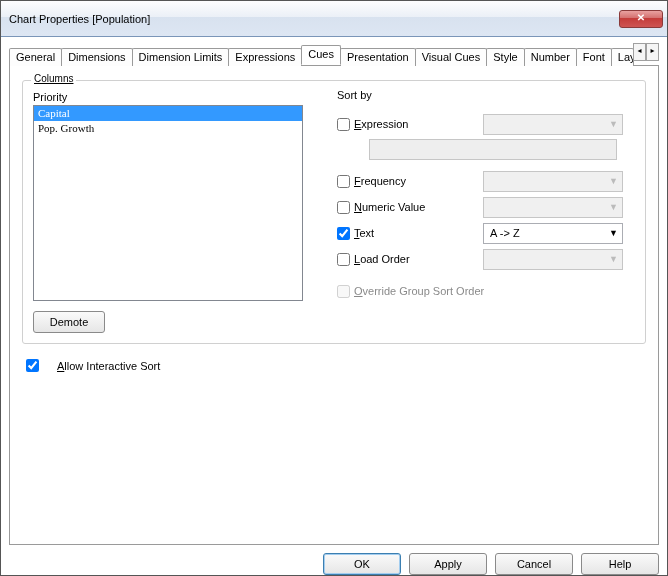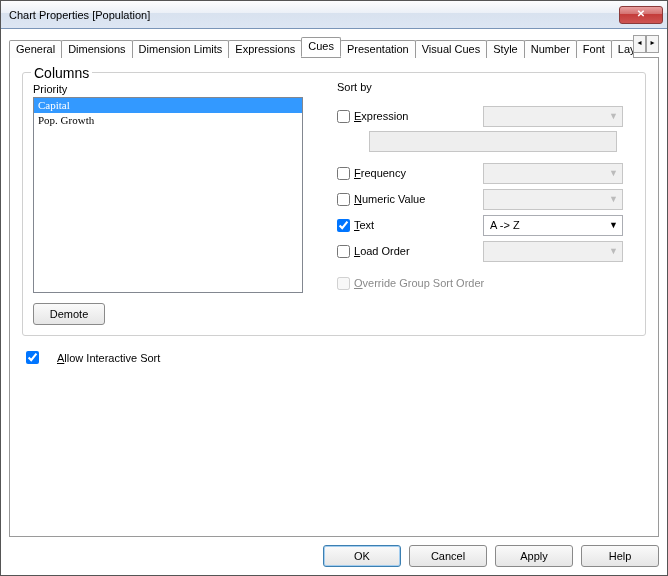--- a/index.html
+++ b/index.html
@@ -9,21 +9,21 @@
     font-size: 11px;
     background: #fff;
     color: #000;
     width: 668px;
     height: 576px;
     overflow: hidden;
     border: 1px solid #555;
   }
   
   .titlebar {
-    height: 28px;
+    height: 36px;
     background: linear-gradient(to bottom, #fdfdfe 0%, #ebf0f7 45%, #d8e2ef 46%, #dde6f3 100%);
     border-bottom: 1px solid #7a95b8;
     display: flex;
     align-items: center;
     padding: 0 2px 0 8px;
   }
   .titlebar .title { flex: 1; color: #000; }
   .close-btn {
     width: 44px; height: 18px;
     background: linear-gradient(to bottom, #e9a1a0 0%, #d36f6e 45%, #c43c3a 46%, #ce5452 100%);
@@ -97,21 +97,22 @@
     border-radius: 3px;
     padding: 10px 10px 10px 10px;
     position: relative;
     margin-top: 4px;
   }
   .grouplabel {
     position: absolute;
     top: -8px; left: 8px;
     background: #fff;
     padding: 0 3px;
-    font-size: 14px;
+    font-size: 10px;
+    text-decoration: underline;
   }
   .cols-row { display: flex; gap: 34px; }
   .priority-col { width: 270px; }
   .label { display: block; margin-bottom: 2px; }
   .listbox {
     border: 1px solid #828790;
     height: 196px;
     background: #fff;
     overflow: auto;
   }
@@ -285,18 +286,18 @@
 
     <div class="allowrow">
       <input type="checkbox" checked="" style="">
       <span class="underline-first">Allow Interactive Sort</span>
     </div>
 
   </div>
 
   <div class="footer">
     <button class="win default">OK</button>
+    <button class="win">Apply</button>
     <button class="win">Cancel</button>
-    <button class="win">Apply</button>
     <button class="win">Help</button>
   </div>
 
 </div>
 
 </body></html>

